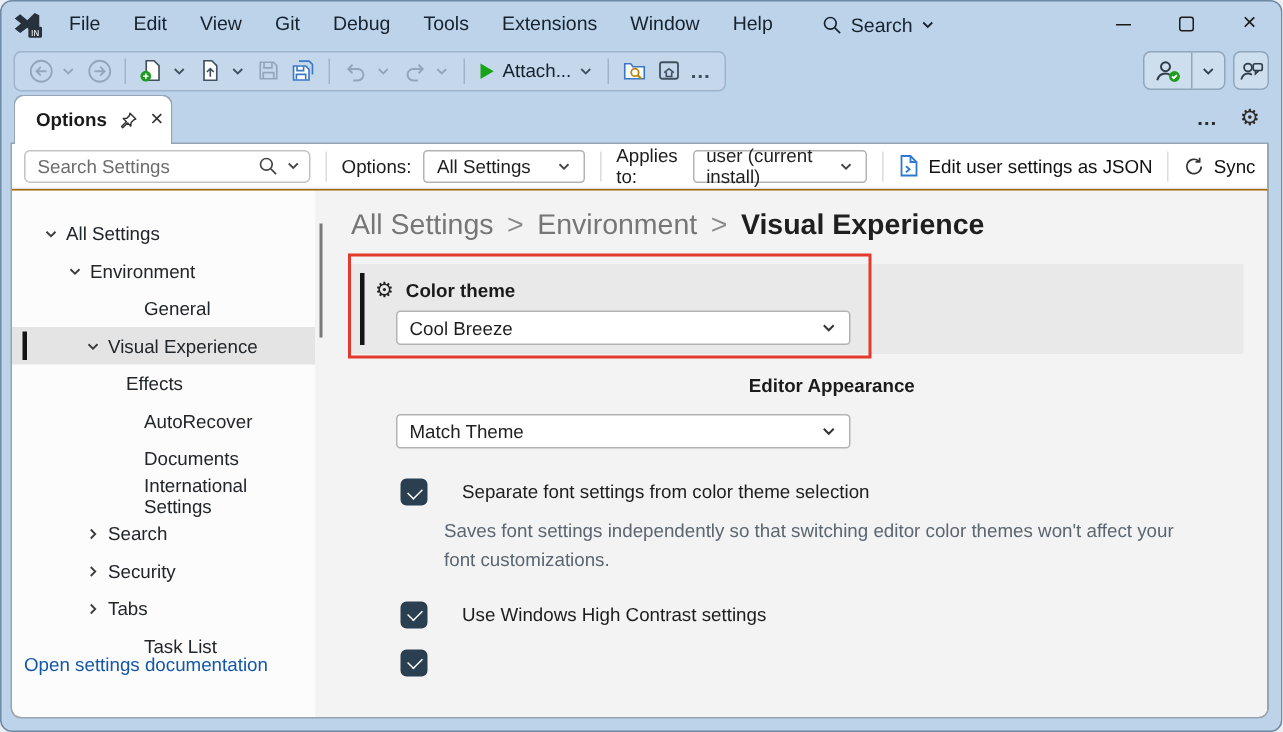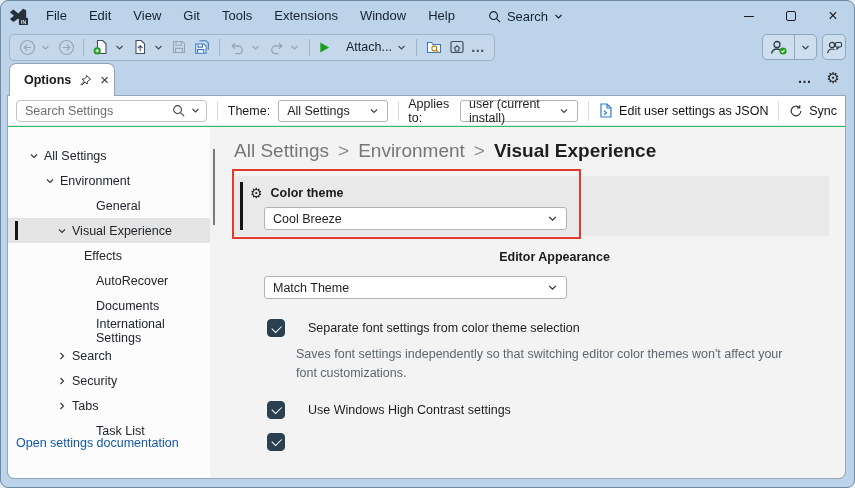--- a/index.html
+++ b/index.html
@@ -22,21 +22,21 @@
   .close-glyph{ font-size:16px; line-height:16px; }
   
   .toolbar{ height:32px; position:relative; display:flex; align-items:center; padding:0 8px; }
   .tgroup{
     display:flex; align-items:center; gap:5px; height:27px; padding:0 8px;
     border:1px solid #9db4ca; border-radius:5px; background:rgba(255,255,255,0.12);
   }
   .ticon{ display:flex; align-items:center; justify-content:center; width:18px; height:18px; }
   .tchev{ display:flex; align-items:center; width:11px; color:#5c6e80; }
   .tsep{ width:1px; height:17px; background:#9db4ca; margin:0 3px; }
-  .attach{ display:flex; align-items:center; gap:15px; font-size:12.5px; color:#14212e; }
+  .attach{ display:flex; align-items:center; gap:4px; font-size:12.5px; color:#14212e; }
   .tb-right{ margin-left:auto; display:flex; align-items:center; gap:5px; }
   .split-btn{ display:flex; border:1px solid #8fa6bd; border-radius:5px; background:rgba(255,255,255,0.25); height:26px; }
   .split-main{ width:32px; display:flex; align-items:center; justify-content:center; border-right:1px solid #8fa6bd; }
   .split-arrow{ width:21px; display:flex; align-items:center; justify-content:center; color:#33424f; }
   .sq-btn{ width:24px; height:26px; border:1px solid #8fa6bd; border-radius:5px; background:rgba(255,255,255,0.25); display:flex; align-items:center; justify-content:center; }
   .dim{ color:#93a6b9; }
   .dark{ color:#41505e; }
   
   .tabrow{ height:32px; position:relative; }
   .tab{
@@ -45,21 +45,21 @@
     border-radius:7px 7px 0 0; display:flex; align-items:center; padding:0 10px 0 14px; gap:8px; z-index:3;
   }
   .tab-title{ font-size:12.5px; font-weight:700; color:#1a1a1a; }
   .tab-x{ font-size:15px; color:#333; line-height:14px; }
   .tabrow-right{ position:absolute; right:14px; top:6px; display:flex; align-items:center; gap:14px; color:#2b2b2b; }
   .ellipsis-glyph{ font-size:14px; font-weight:700; letter-spacing:1px; }
   .gear-glyph{ font-size:15px; }
   
   .panel{
     position:absolute; left:6px; right:8px; top:94px; bottom:8px;
-    background:#22c55e; border:1px solid #93a5b6; border-radius:0 0 7px 7px; overflow:hidden; z-index:2;
+    background:#a16207; border:1px solid #93a5b6; border-radius:0 0 7px 7px; overflow:hidden; z-index:2;
   }
   
   .filterbar{ height:30px; display:flex; align-items:center; background:#fff; border-bottom:1px solid #e4e4e4; padding:0 8px; }
   .searchbox{
     width:191px; height:22px; border:1px solid #c3c3c3; border-radius:4px; background:#fff;
     display:flex; align-items:center; padding:0 6px 0 8px; gap:6px;
   }
   .searchbox input{ border:none; outline:none; flex:1; font-size:12.5px; color:#333; font-family:inherit; min-width:0; background:transparent; }
   .searchbox input::placeholder{ color:#6d6d6d; }
   .vsep{ width:1px; height:20px; background:#dcdcdc; margin:0 10px; }
@@ -120,20 +120,21 @@
         <path fill="#27313c" d="M3 7l4-3.2 5.2 4.4L17.6 3l3.4 1.6v12.8L17.6 19l-5.4-5.2L7 17.6 3 14.4l4.6-3.7z"></path>
         <rect x="13" y="13" width="10" height="8" rx="1" fill="#27313c"></rect>
         <text x="18" y="19.5" font-size="6" fill="#ffffff" text-anchor="middle" font-family="DejaVu Sans, sans-serif">IN</text>
       </svg>
     </div>
     <div class="menus">
       <span class="menu-item">File</span>
       <span class="menu-item">Edit</span>
       <span class="menu-item">View</span>
       <span class="menu-item">Git</span>
+      <span class="menu-item">Debug</span>
       <span class="menu-item">Tools</span>
       <span class="menu-item">Extensions</span>
       <span class="menu-item">Window</span>
       <span class="menu-item">Help</span>
     </div>
     <div class="tb-search">
       <span>
         <svg width="13" height="13" viewBox="0 0 14 14">
             <circle cx="6" cy="6" r="4.2" fill="none" stroke="#16222e" stroke-width="1.2"></circle>
             <path d="M9.2 9.2 13 13" stroke="#16222e" stroke-width="1.2"></path>
@@ -322,21 +323,21 @@
               <path d="M9.2 9.2 13 13" stroke="#444" stroke-width="1.2"></path>
             </svg>
         </span>
         <span>
           <svg width="9" height="9" viewBox="0 0 9 9">
               <path d="M1.5 3 4.5 6 7.5 3" fill="none" stroke="#444" stroke-width="1.2"></path>
             </svg>
         </span>
       </div>
       <span class="vsep"></span>
-      <span class="fb-label">Theme:</span>
+      <span class="fb-label">Options:</span>
       <div class="select sel-filter">
         <span>All Settings</span>
         <span>
           <svg width="10" height="10" viewBox="0 0 10 10">
               <path d="M2 3.5 5 6.5 8 3.5" fill="none" stroke="#444" stroke-width="1.2"></path>
             </svg>
         </span>
       </div>
       <span class="vsep"></span>
       <span class="fb-label">Applies to:</span>

